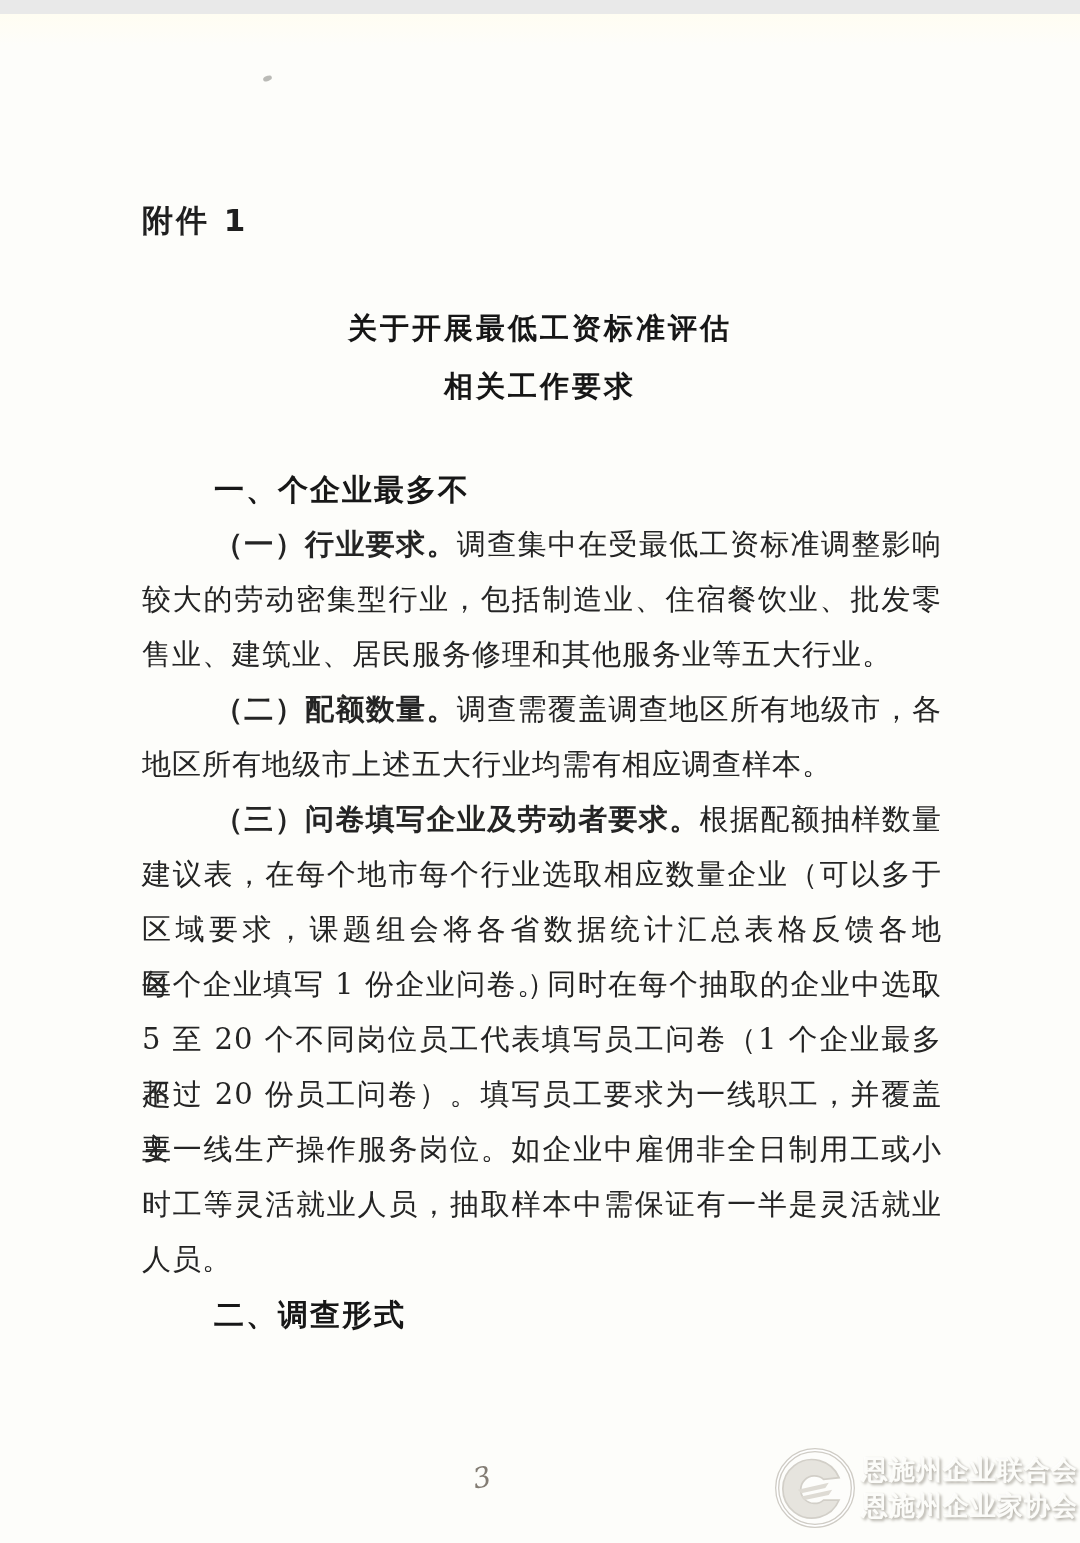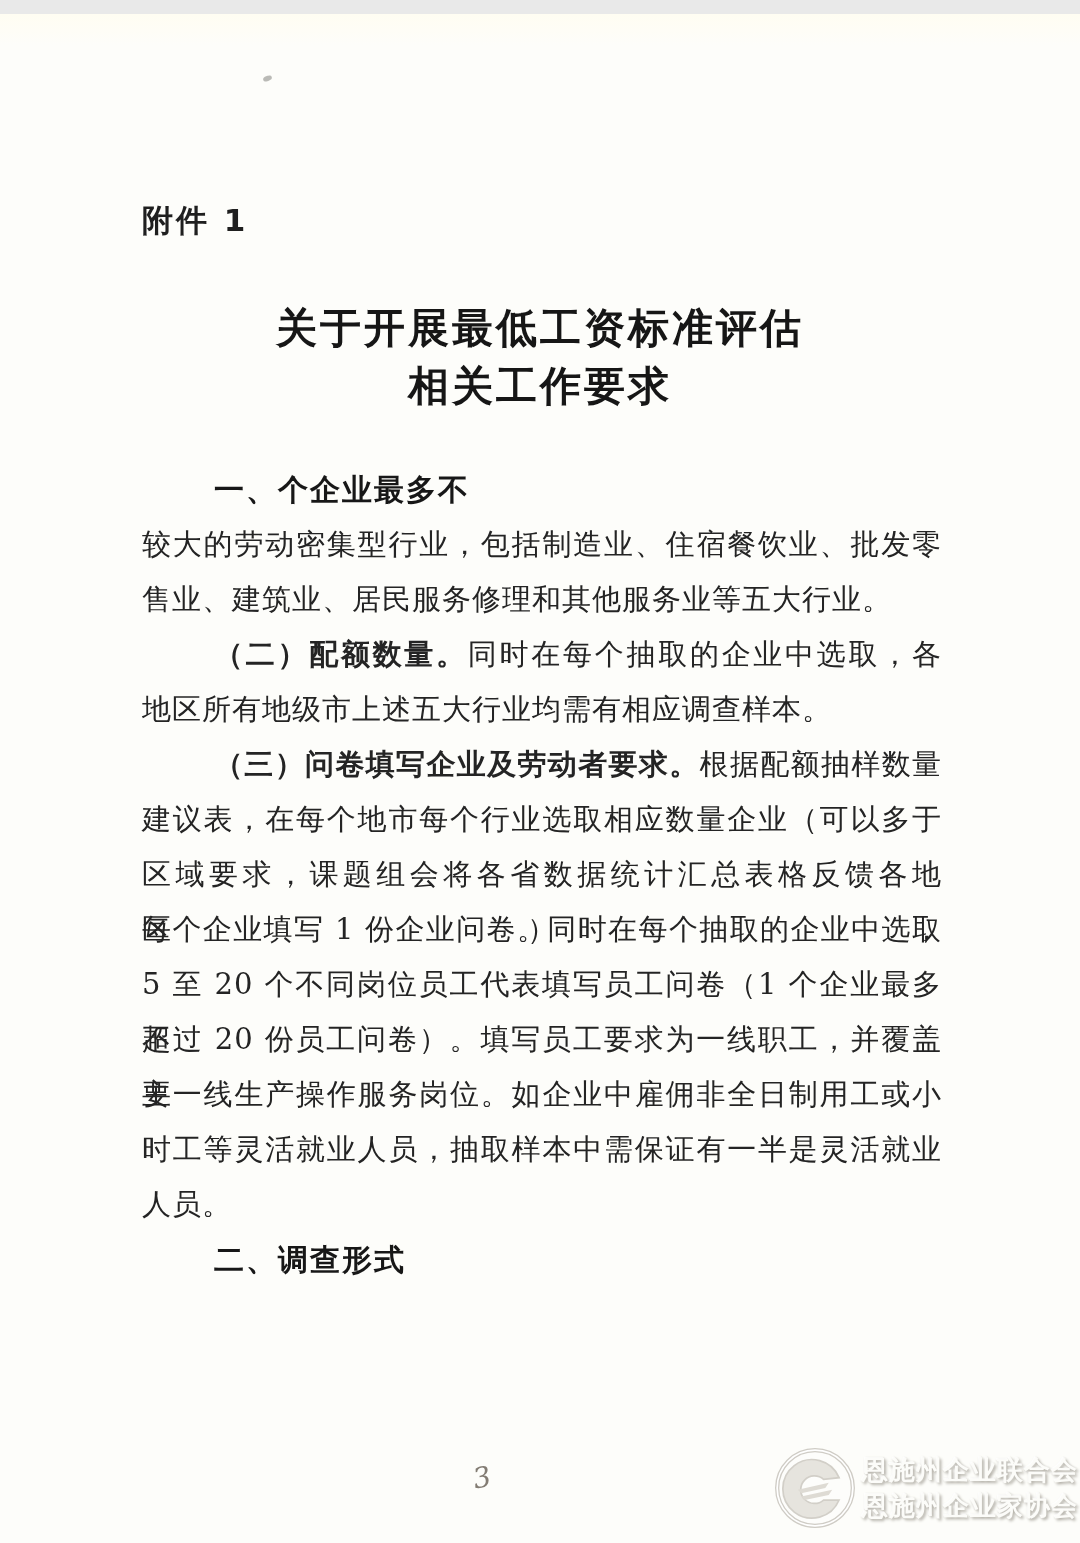--- a/index.html
+++ b/index.html
@@ -28,21 +28,21 @@
     font-family: "DejaVu Sans", "Liberation Sans", sans-serif;
     color: #1f1f1f;
   }
 
   .doc-title {
     position: absolute;
     top: 285px;
     left: 0;
     width: 100%;
     text-align: center;
-    font-size: 41px;
+    font-size: 29px;
     font-weight: 700;
     line-height: 58px;
     letter-spacing: 3px;
     color: #161616;
   }
 
   .doc-body {
     position: absolute;
     left: 142px;
     top: 448px;
@@ -133,23 +133,24 @@
 
   <div class="attachment-label">附件 1</div>
 
   <div class="doc-title">
     <div>关于开展最低工资标准评估</div>
     <div>相关工作要求</div>
   </div>
 
   <div class="doc-body">
       <div class="line heading indent"><span>一、个企业最多不</span></div>
+      <div class="line indent justify"><span class="bold">（一）行业要求。</span><span>调查集中在受最低工资标准调整影响</span></div>
       <div class="line justify"><span>较大的劳动密集型行业，包括制造业、住宿餐饮业、批发零</span></div>
       <div class="line"><span>售业、建筑业、居民服务修理和其他服务业等五大行业。</span></div>
-      <div class="line indent justify"><span class="bold">（二）配额数量。</span><span>同时在每个抽取的企业中选取，各</span></div>
+      <div class="line indent justify"><span class="bold">（二）配额数量。</span><span>调查需覆盖调查地区所有地级市，各</span></div>
       <div class="line"><span>地区所有地级市上述五大行业均需有相应调查样本。</span></div>
       <div class="line indent justify"><span class="bold">（三）问卷填写企业及劳动者要求。</span><span>根据配额抽样数量</span></div>
       <div class="line justify"><span>建议表，在每个地市每个行业选取相应数量企业（可以多于</span></div>
       <div class="line justify"><span>区域要求，课题组会将各省数据统计汇总表格反馈各地区），</span></div>
       <div class="line justify"><span>每个企业填写 1 份企业问卷。同时在每个抽取的企业中选取</span></div>
       <div class="line justify"><span>5 至 20 个不同岗位员工代表填写员工问卷（1 个企业最多不</span></div>
       <div class="line justify"><span>超过 20 份员工问卷）。填写员工要求为一线职工，并覆盖主</span></div>
       <div class="line justify"><span>要一线生产操作服务岗位。如企业中雇佣非全日制用工或小</span></div>
       <div class="line justify"><span>时工等灵活就业人员，抽取样本中需保证有一半是灵活就业</span></div>
       <div class="line"><span>人员。</span></div>

